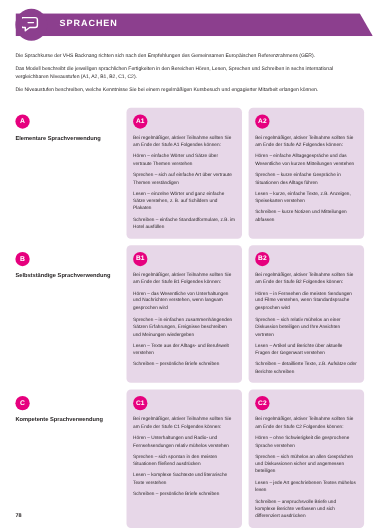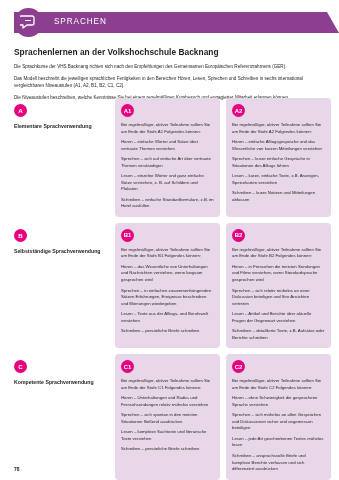--- a/index.html
+++ b/index.html
@@ -29,21 +29,21 @@
     right: 0;
     height: 21px;
     background: #8c3f8e;
     clip-path: polygon(0 0, calc(100% - 12px) 0, 100% 100%, 0 100%);
   }
   .banner-title {
     position: absolute;
     left: 54px;
     top: 9px;
     font-size: 8.2px;
-    font-weight: normal;
+    font-weight: bold;
     letter-spacing: 0.9px;
     color: #ffffff;
   }
   .banner-badge {
     position: absolute;
     left: 14px;
     top: 0px;
     width: 29px;
     height: 29px;
     border-radius: 50%;
@@ -153,21 +153,20 @@
   <div class="banner-badge">
     <svg width="18" height="16" viewBox="0 0 18 16" aria-hidden="true">
       <path d="M1 1 h11 a2 2 0 0 1 2 2 v5 a2 2 0 0 1 -2 2 h-5 l-4 3 v-3 h-2 a2 2 0 0 1 -2 -2 v-5 a2 2 0 0 1 2 -2 z" fill="none" stroke="#ffffff" stroke-width="1.3" stroke-linejoin="round"></path>
       <path d="M5.5 5.5 h5" stroke="#ffffff" stroke-width="1.1" stroke-linecap="round"></path>
     </svg>
   </div>
   <div class="banner-title">SPRACHEN</div>
 </div>
 
 <div class="intro">
-  <h1>Sprachenlernen an der Volkshochschule Backnang</h1>
   <p>Die Sprachkurse der VHS Backnang richten sich nach den Empfehlungen des Gemeinsamen Europäischen Referenzrahmens (GER).</p>
   <p>Das Modell beschreibt die jeweiligen sprachlichen Fertigkeiten in den Bereichen Hören, Lesen, Sprechen und Schreiben in sechs international vergleichbaren Niveaustufen (A1, A2, B1, B2, C1, C2).</p>
   <p>Die Niveaustufen beschreiben, welche Kenntnisse Sie bei einem regelmäßigen Kursbesuch und engagierter Mitarbeit erlangen können.</p>
 </div>
 
 <div class="grid">
 
   <div class="row">
     <div class="row-label">
       <div class="row-dot">A</div>

